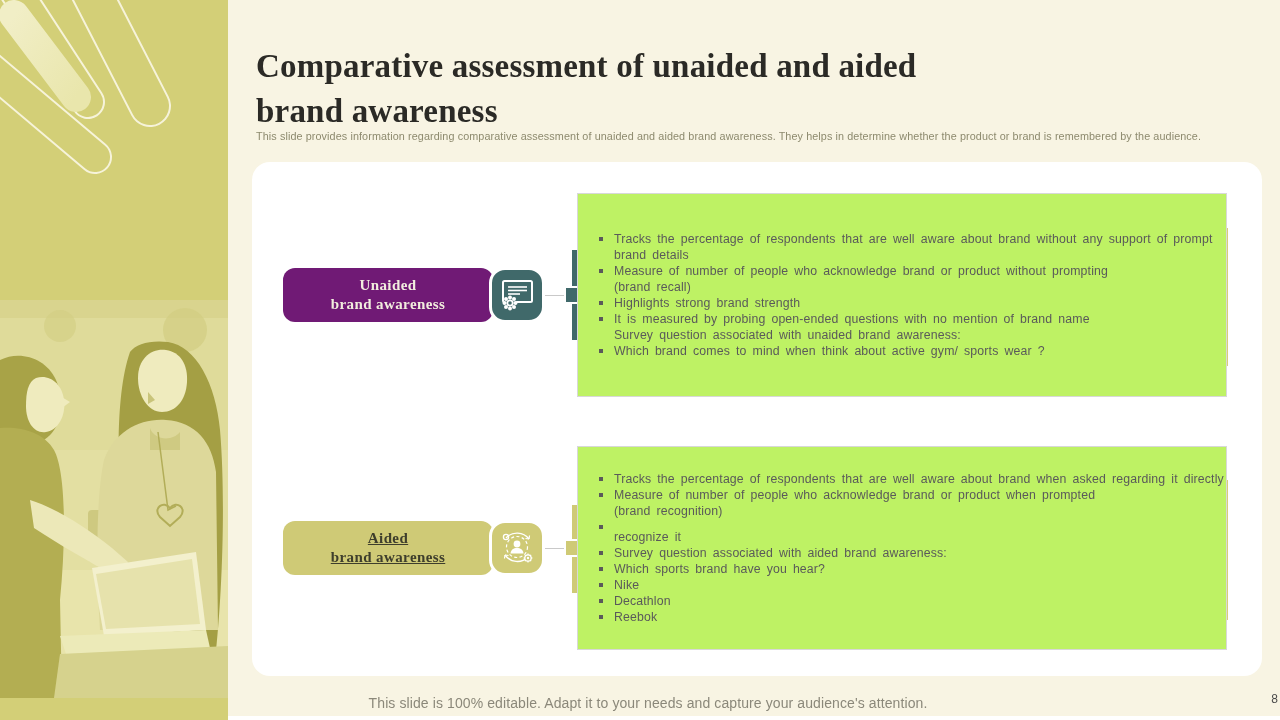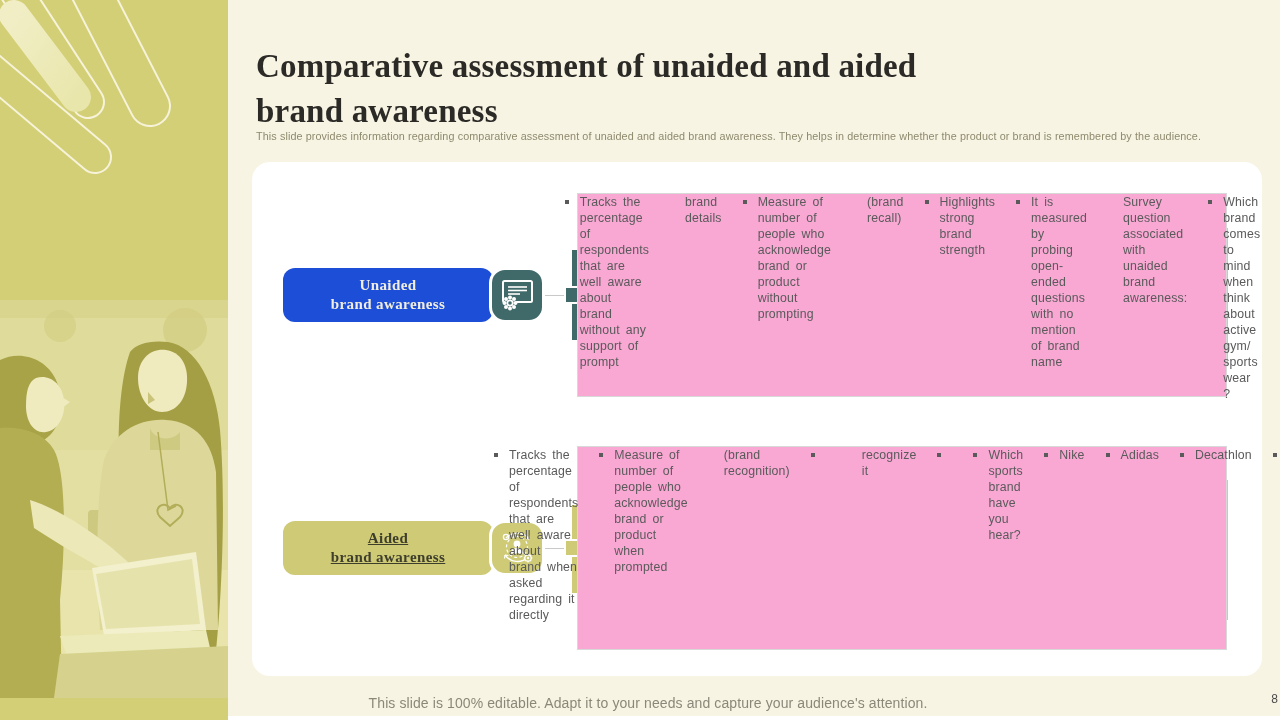--- a/index.html
+++ b/index.html
@@ -17,33 +17,33 @@
          font-size:33px;line-height:45px;letter-spacing:.2px;}
   .subtitle{position:absolute;left:256px;top:118px;width:958px;
             font-size:10.8px;line-height:14px;color:#8d8a6e;letter-spacing:.1px;}
 
   
   .card{position:absolute;left:252px;top:162px;width:1010px;height:514px;
         background:#ffffff;border-radius:18px;}
 
   
   .tbox{position:absolute;left:325px;width:650px;height:204px;box-sizing:border-box;
-        border:1px solid #d8d8d8;display:flex;flex-direction:row;justify-content:center;background:#f9a8d4;}
+        border:1px solid #d8d8d8;display:flex;flex-direction:column;justify-content:center;background:#bef264;}
   .tbox-1{top:31px;}
   .tbox-2{top:284px;}
   .line{display:flex;align-items:flex-start;font-size:12.3px;line-height:16px;color:#5a5a5a;
         word-spacing:2.4px;letter-spacing:.15px;}
   .marker{width:4px;height:4px;background:#5a5a5a;margin:6px 11px 0 21px;flex-shrink:0;}
 
   
   .pill{position:absolute;left:31px;width:210px;height:54px;border-radius:12px;
         display:flex;flex-direction:column;align-items:center;justify-content:center;
         font-family:"Liberation Serif",serif;font-weight:bold;font-size:15px;line-height:19px;
         letter-spacing:.4px;}
-  .pill-1{top:106px;background:#1d4ed8;color:#f2eede;}
+  .pill-1{top:106px;background:#701a75;color:#f2eede;}
   .pill-2{top:359px;background:#cfca76;color:#3e3e2c;text-decoration:underline;}
 
   
   .tile{position:absolute;left:237px;width:56px;height:56px;box-sizing:border-box;
         border:3px solid #ffffff;border-radius:16px;display:flex;align-items:center;justify-content:center;}
   .tile-1{top:105px;background:#40696a;}
   .tile-2{top:358px;background:#cfca76;}
 
   
   .conn{position:absolute;height:1px;background:#c9c9c9;width:22px;left:293px;}
@@ -266,36 +266,33 @@
           <span class="marker"></span>
         </div>
 
         <div class="line">
           <span class="marker" style="visibility: hidden;"></span>
           <span class="bullet-text">recognize it</span>
         </div>
 
         <div class="line">
           <span class="marker"></span>
+          <span class="bullet-text">Survey question associated with aided brand awareness:</span>
         </div>
 
         <div class="line">
           <span class="marker"></span>
           <span class="bullet-text">Which sports brand have you hear?</span>
         </div>
 
         <div class="line">
           <span class="marker"></span>
           <span class="bullet-text">Nike</span>
         </div>
 
-        <div class="line">
-          <span class="marker"></span>
-          <span class="bullet-text">Adidas</span>
-        </div>
 
         <div class="line">
           <span class="marker"></span>
           <span class="bullet-text">Decathlon</span>
         </div>
 
         <div class="line">
           <span class="marker"></span>
           <span class="bullet-text">Reebok</span>
         </div>

